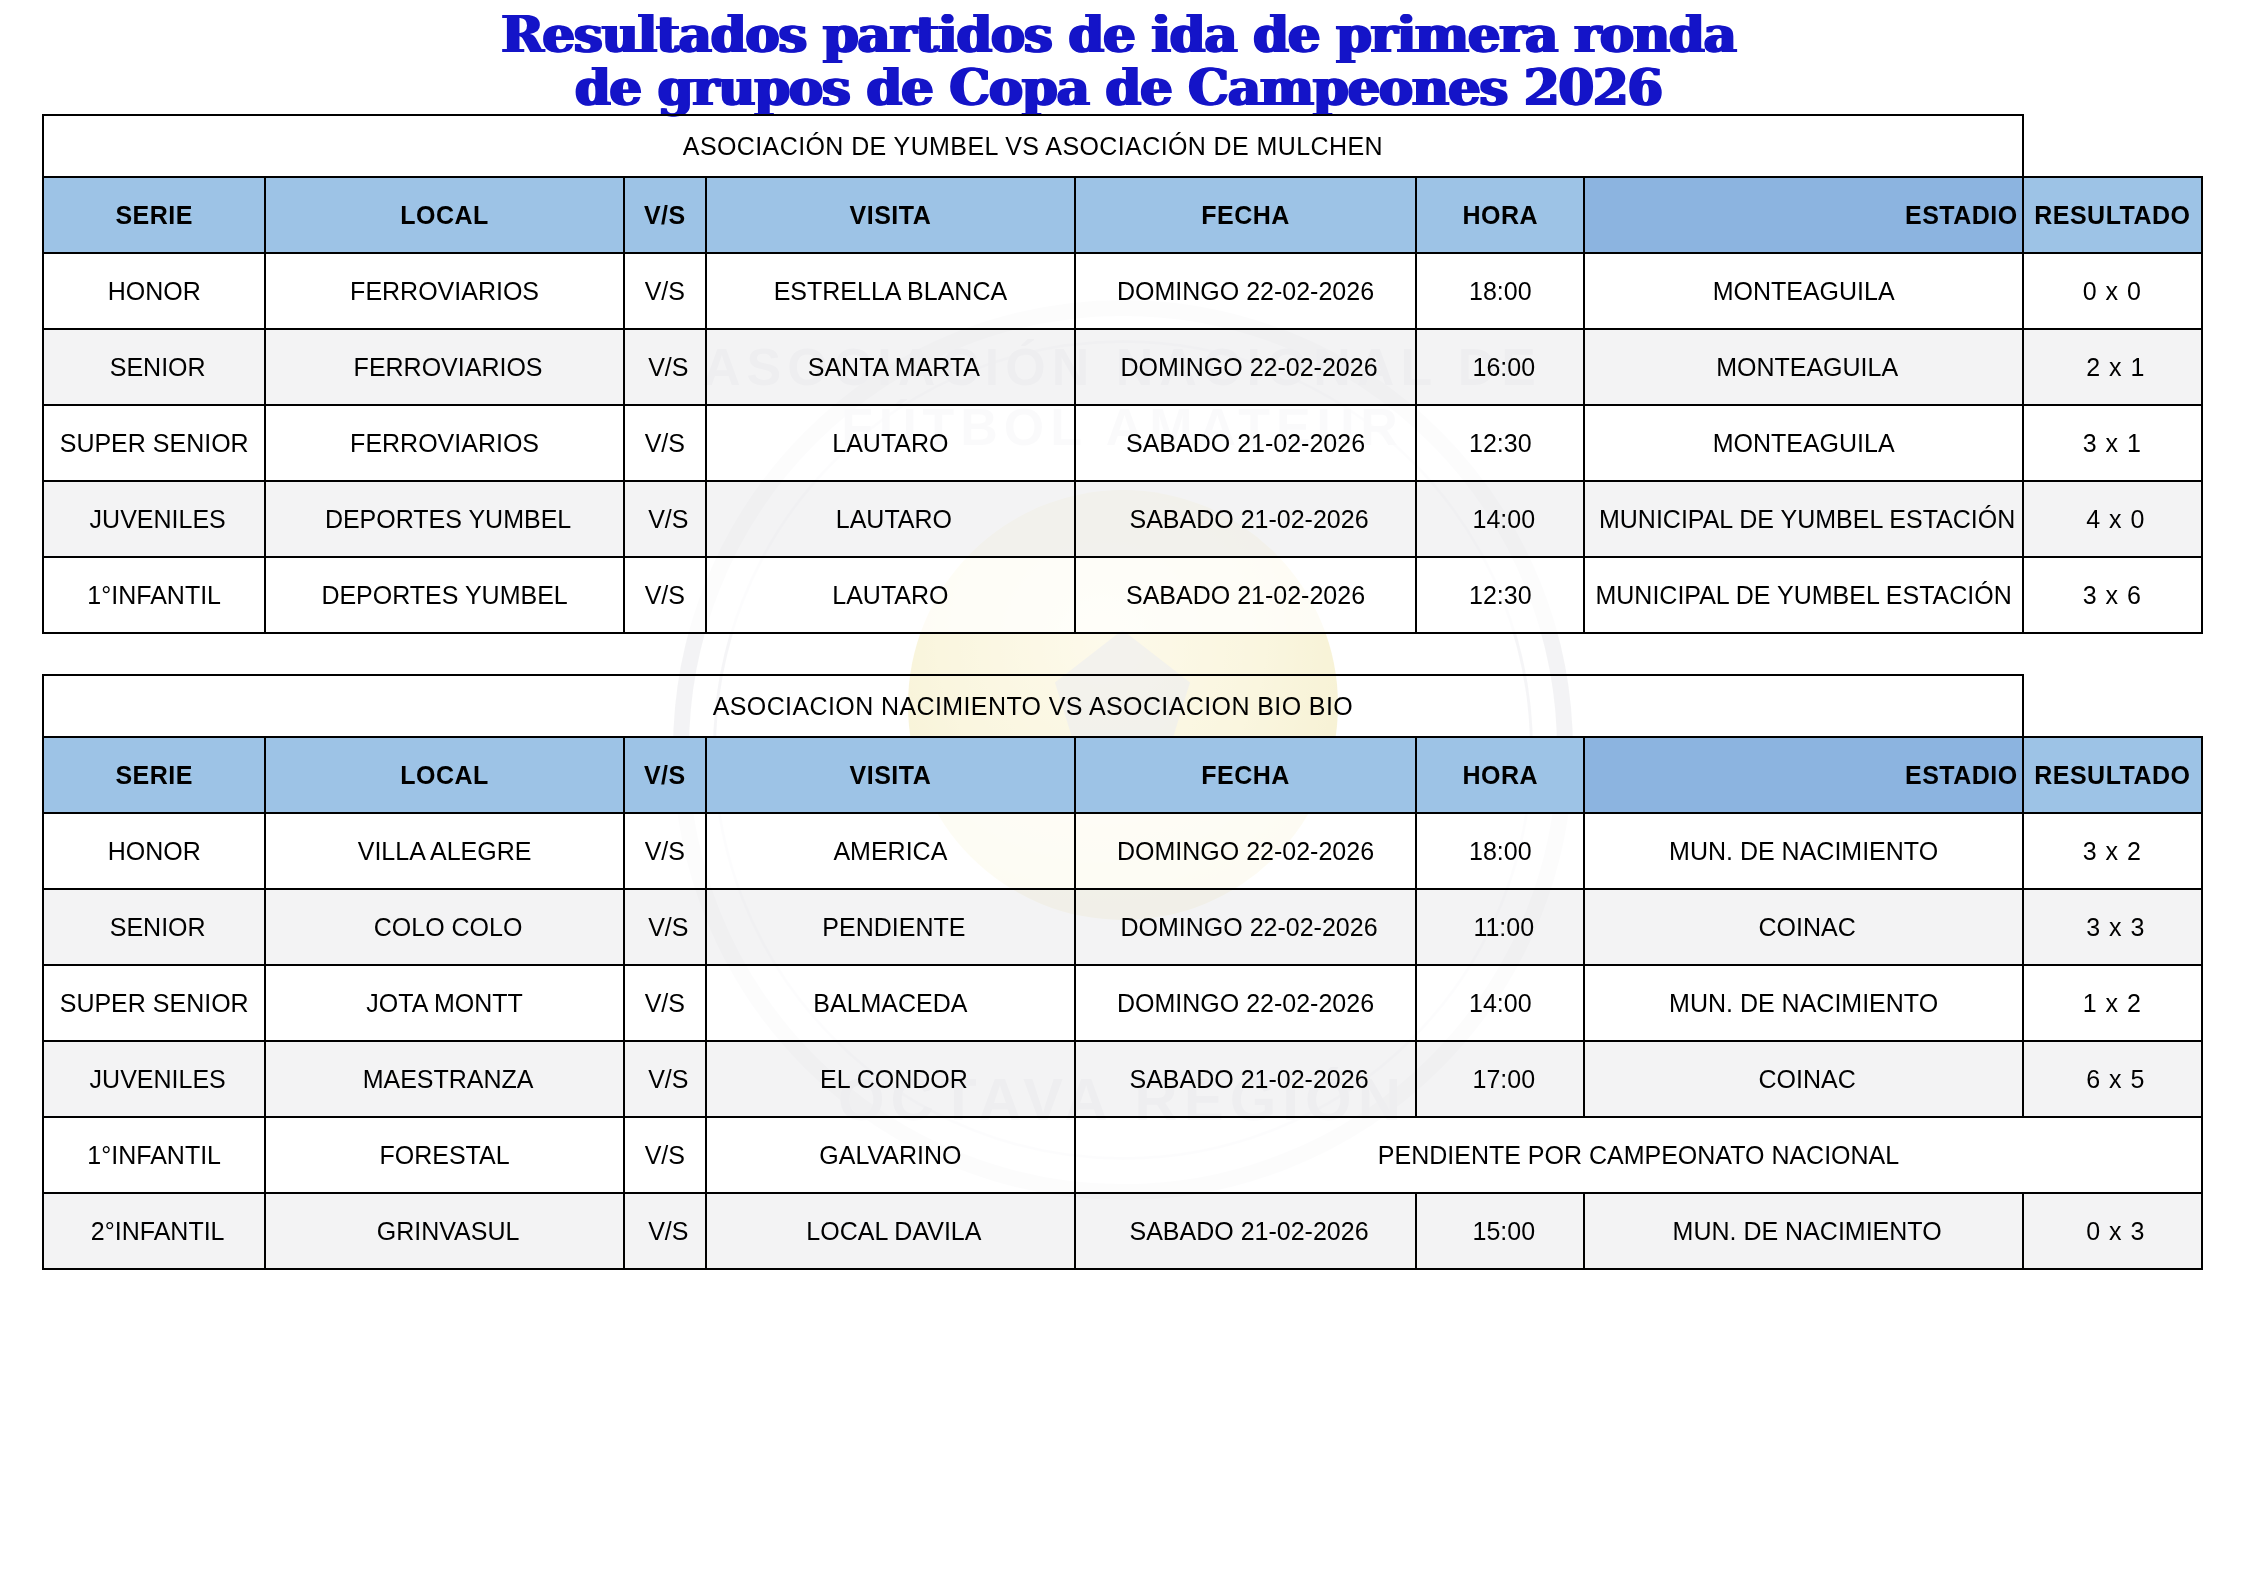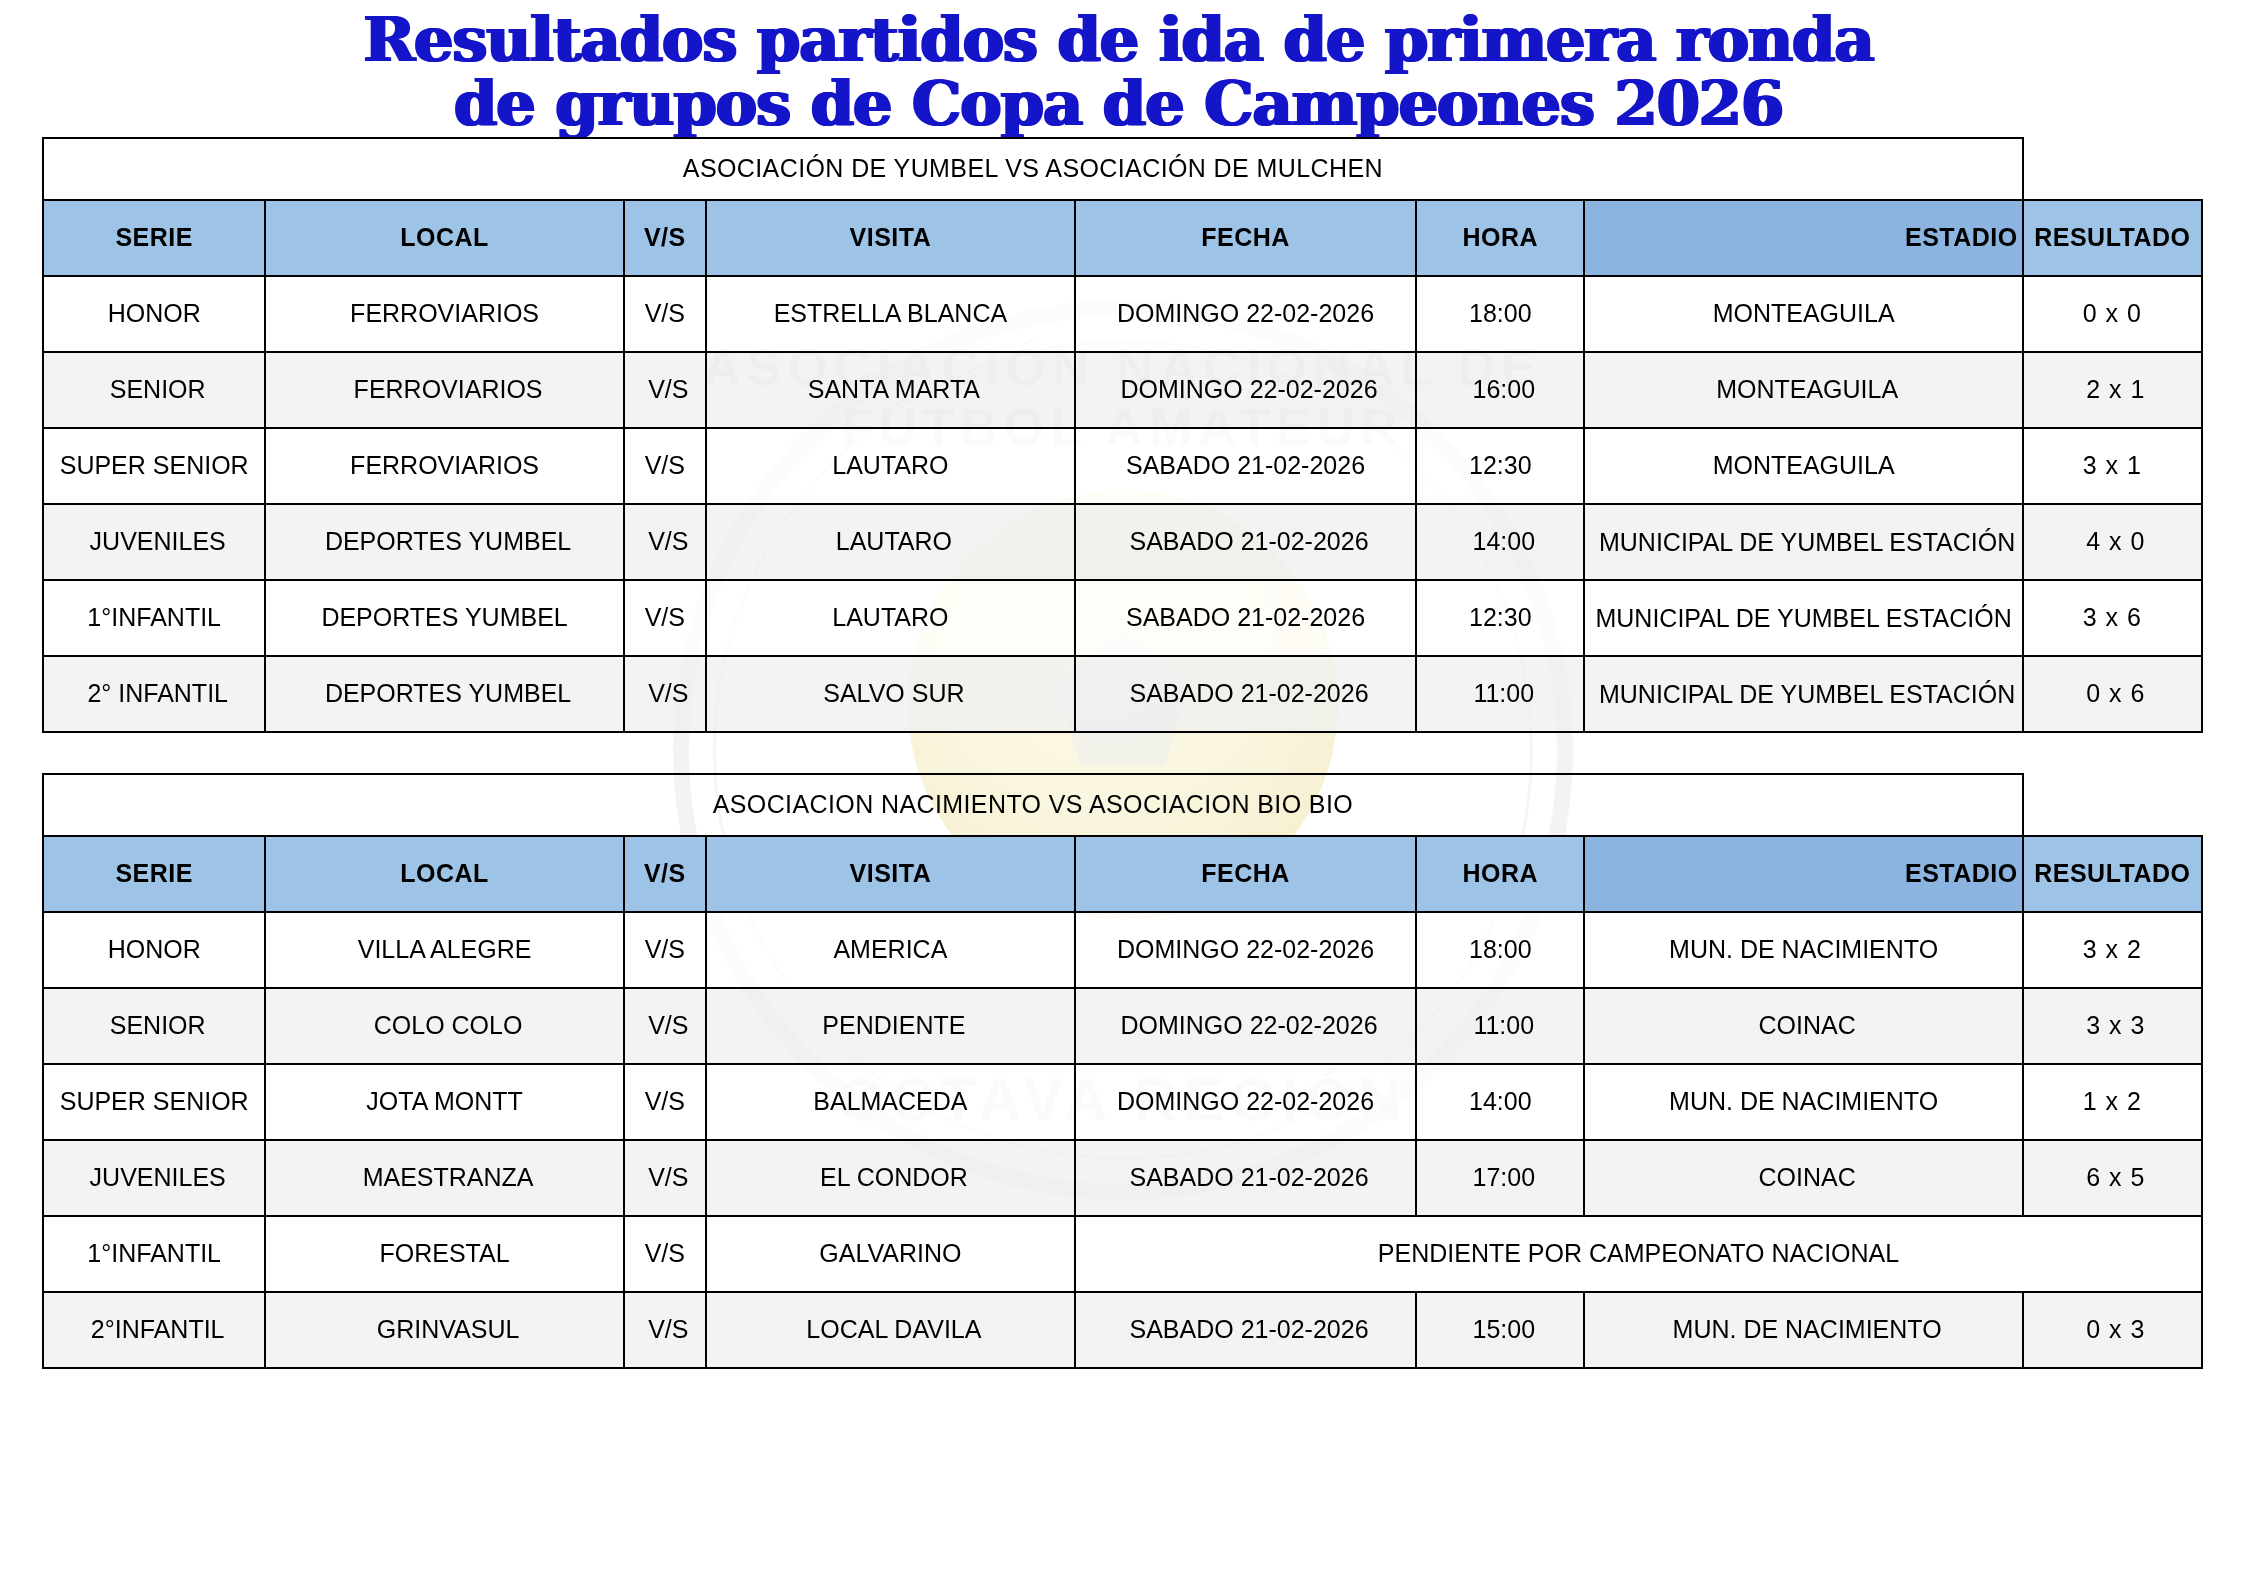--- a/index.html
+++ b/index.html
@@ -84,21 +84,21 @@
   .wm-text-bottom { top: 745px; font-size: 60px; margin-top: 20px; }
 
   
   .page-title {
     position: relative;
     z-index: 2;
     text-align: center;
     color: #1414c8;
     font-family: "DejaVu Serif", serif;
     font-weight: bold;
-    font-size: 62px;
+    font-size: 51px;
     line-height: 1.04;
     letter-spacing: -1px;
     padding: 8px 40px 0 31px;
     text-shadow: 2px 0 0 #1414c8, -1px 0 0 #1414c8;
   }
 
   
   .sheet {
     position: relative;
     z-index: 2;
@@ -263,30 +263,20 @@
           <tr>
             <td class="serie-col">1°INFANTIL</td>
             <td>DEPORTES YUMBEL</td>
             <td class="vs-col">V/S</td>
             <td>LAUTARO</td>
             <td>SABADO 21-02-2026</td>
             <td>12:30</td>
             <td class="two-line">MUNICIPAL DE YUMBEL ESTACIÓN</td>
             <td class="result-col">3 x 6</td>
           </tr>
-          <tr class="alt">
-            <td class="serie-col">2° INFANTIL</td>
-            <td>DEPORTES YUMBEL</td>
-            <td class="vs-col">V/S</td>
-            <td>SALVO SUR</td>
-            <td>SABADO 21-02-2026</td>
-            <td>11:00</td>
-            <td class="two-line">MUNICIPAL DE YUMBEL ESTACIÓN</td>
-            <td class="result-col">0 x 6</td>
-          </tr>
         </tbody>
       </table>
       <table class="match-table">
         <colgroup>
           <col class="c-serie">
           <col class="c-local">
           <col class="c-vs">
           <col class="c-visita">
           <col class="c-fecha">
           <col class="c-hora">

